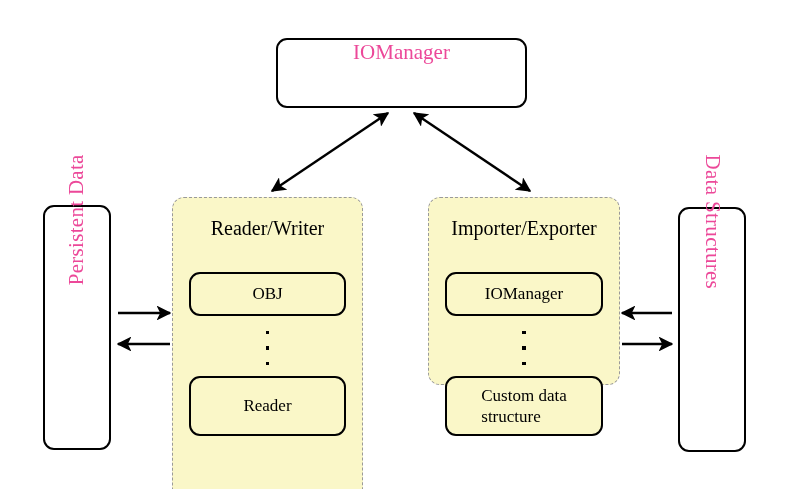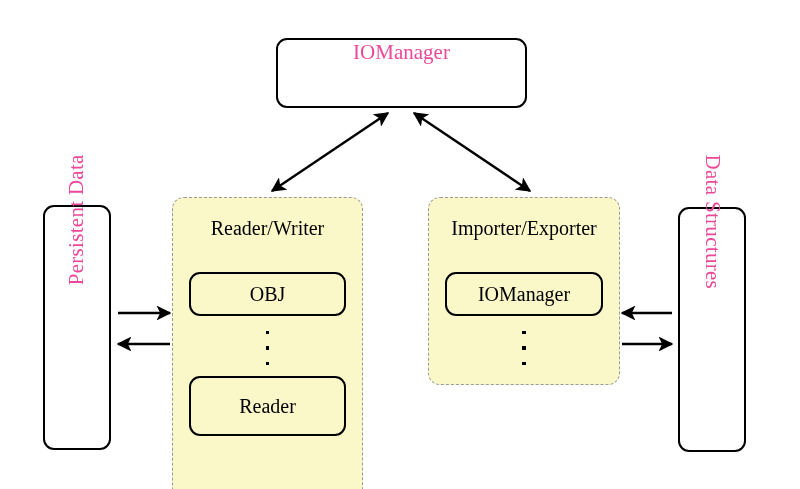--- a/index.html
+++ b/index.html
@@ -97,21 +97,21 @@
   
   .leaf {
     position: absolute;
     box-sizing: border-box;
     background: #FAF7C8;
     border: 2.6px solid #000000;
     border-radius: 11px;
     display: flex;
     align-items: center;
     justify-content: center;
-    font-size: 20px;
+    font-size: 17px;
     line-height: 1.25;
     color: #000000;
   }
   .leaf-top {
     left: 16px;
     right: 16px;
     top: 74px;
     height: 44px;
   }
   .leaf-bottom {
@@ -218,15 +218,21 @@
     <div class="leaf leaf-top">
       <span>IOManager</span>
     </div>
 
     <div class="vdots">
       <i></i>
         <i></i>
         <i></i>
     </div>
 
+    <div class="leaf leaf-bottom">
+      <span>
+        <span>Custom data</span><br>
+        <span>structure</span>
+      </span>
+    </div>
   </div>
 
 </div>
 
 </body></html>

